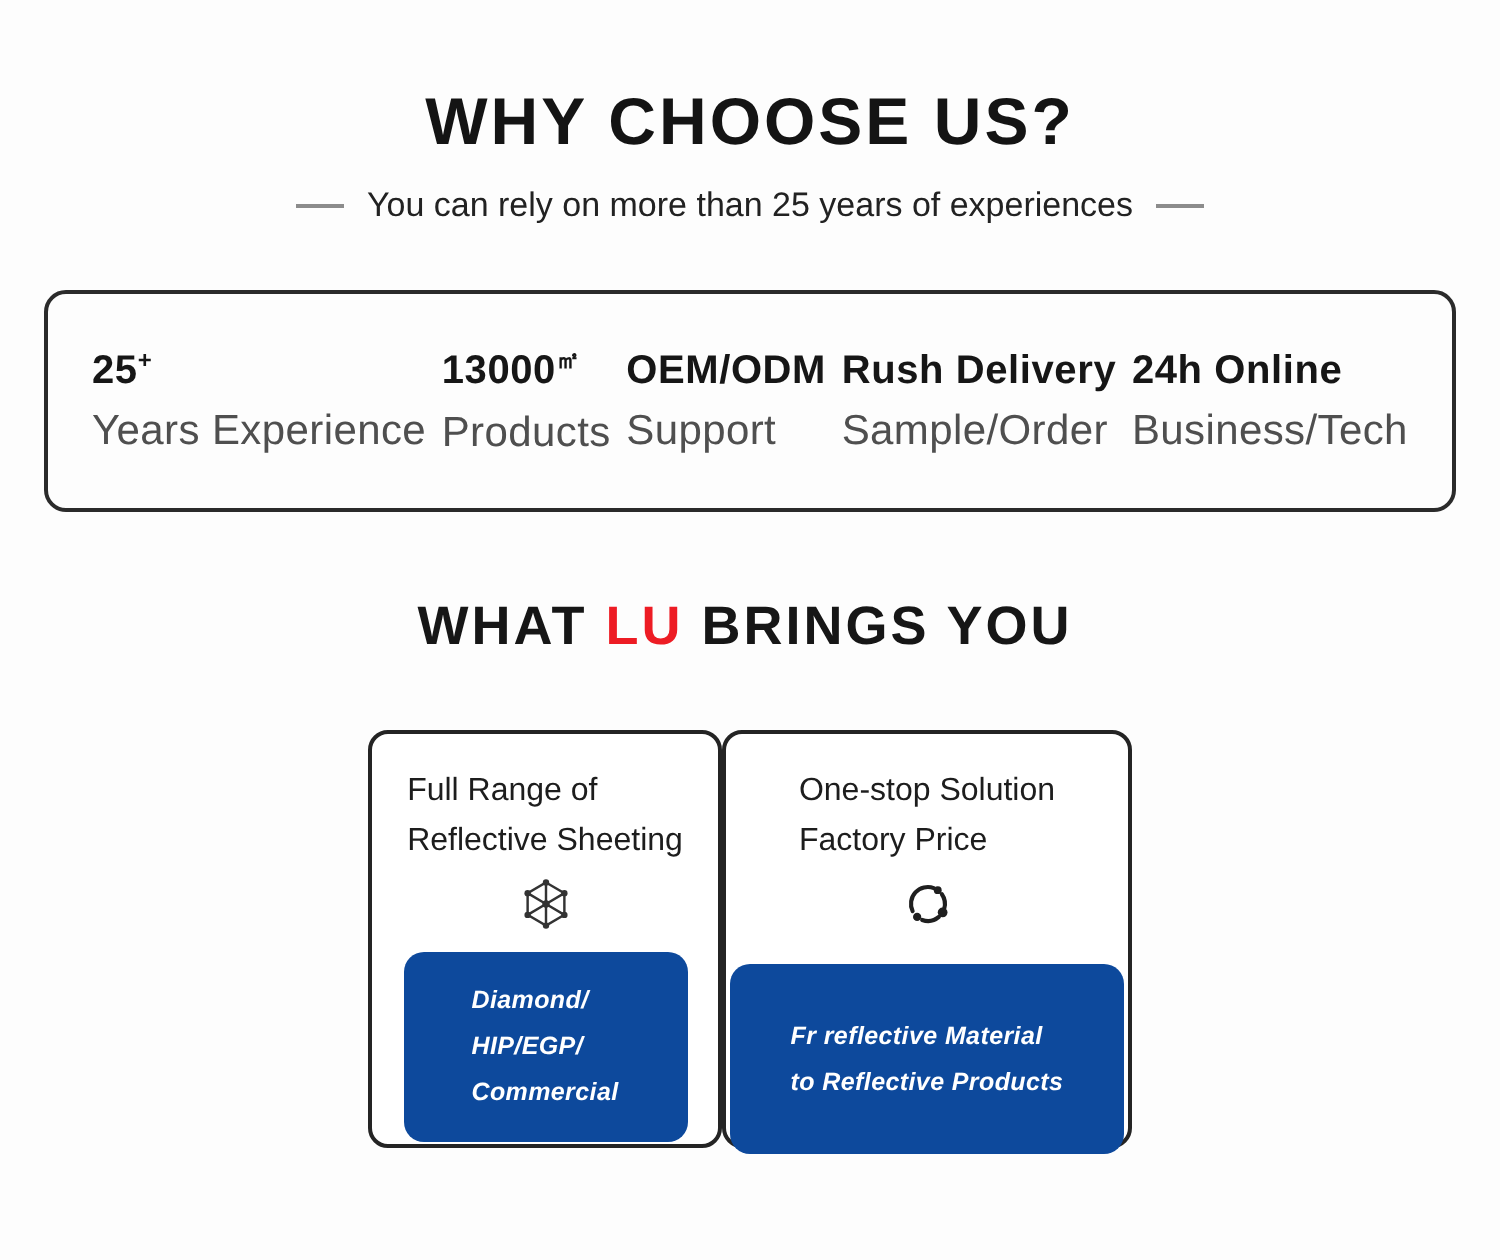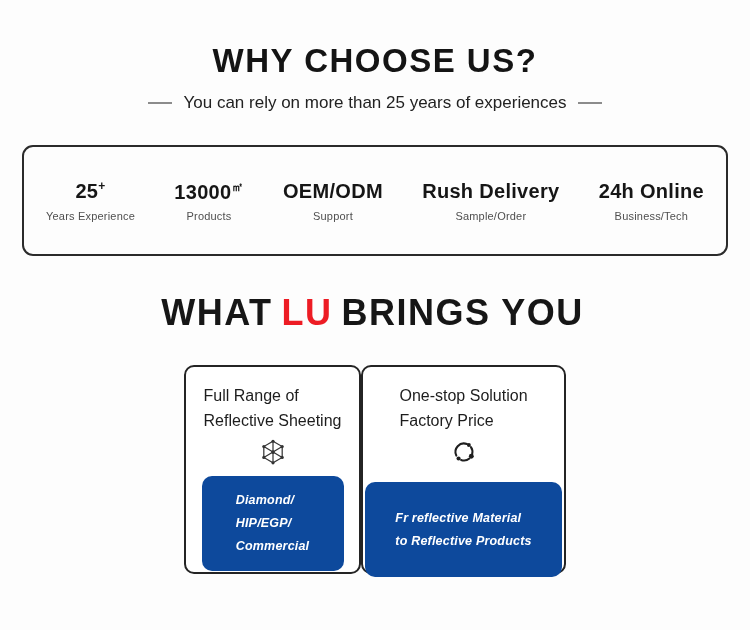--- a/index.html
+++ b/index.html
@@ -20,28 +20,28 @@
   .subtitle-line{width:24px;height:2px;background:#8c8c8c;}
   .subtitle-text{font-size:17px;color:#222;}
 
   
   .stats-box{
     width:706px;height:111px;margin:32px auto 0;box-sizing:border-box;
     border:2px solid #2b2b2b;border-radius:11px;
     display:flex;align-items:center;justify-content:space-between;
     padding:0 22px;
   }
-  .stat{text-align:center;}
+  .stat{}
   .stat-value{font-size:20px;font-weight:bold;color:#161616;letter-spacing:.3px;}
   .stat-value sup{font-size:12px;font-weight:bold;}
-  .stat-label{margin-top:7px;font-size:11px;color:#4f4f4f;letter-spacing:.2px;}
+  .stat-label{margin-top:7px;font-size:21px;color:#4f4f4f;letter-spacing:.2px;}
 
   
   .section-title{
-    margin:42px 5px 0 0;text-align:center;font-size:36px;line-height:30px;
+    margin:42px 5px 0 0;text-align:center;font-size:27px;line-height:30px;
     font-weight:bold;letter-spacing:1.5px;color:#161616;
   }
   .section-title .hl{color:#ed1c24;margin:0 9px;}
 
   
   .cards{width:625px;margin:37px auto 0;display:flex;justify-content:center;}
   .card{
     box-sizing:border-box;height:209px;border:2px solid #242424;border-radius:10px;
     padding-top:16px;background:#fff;
   }

